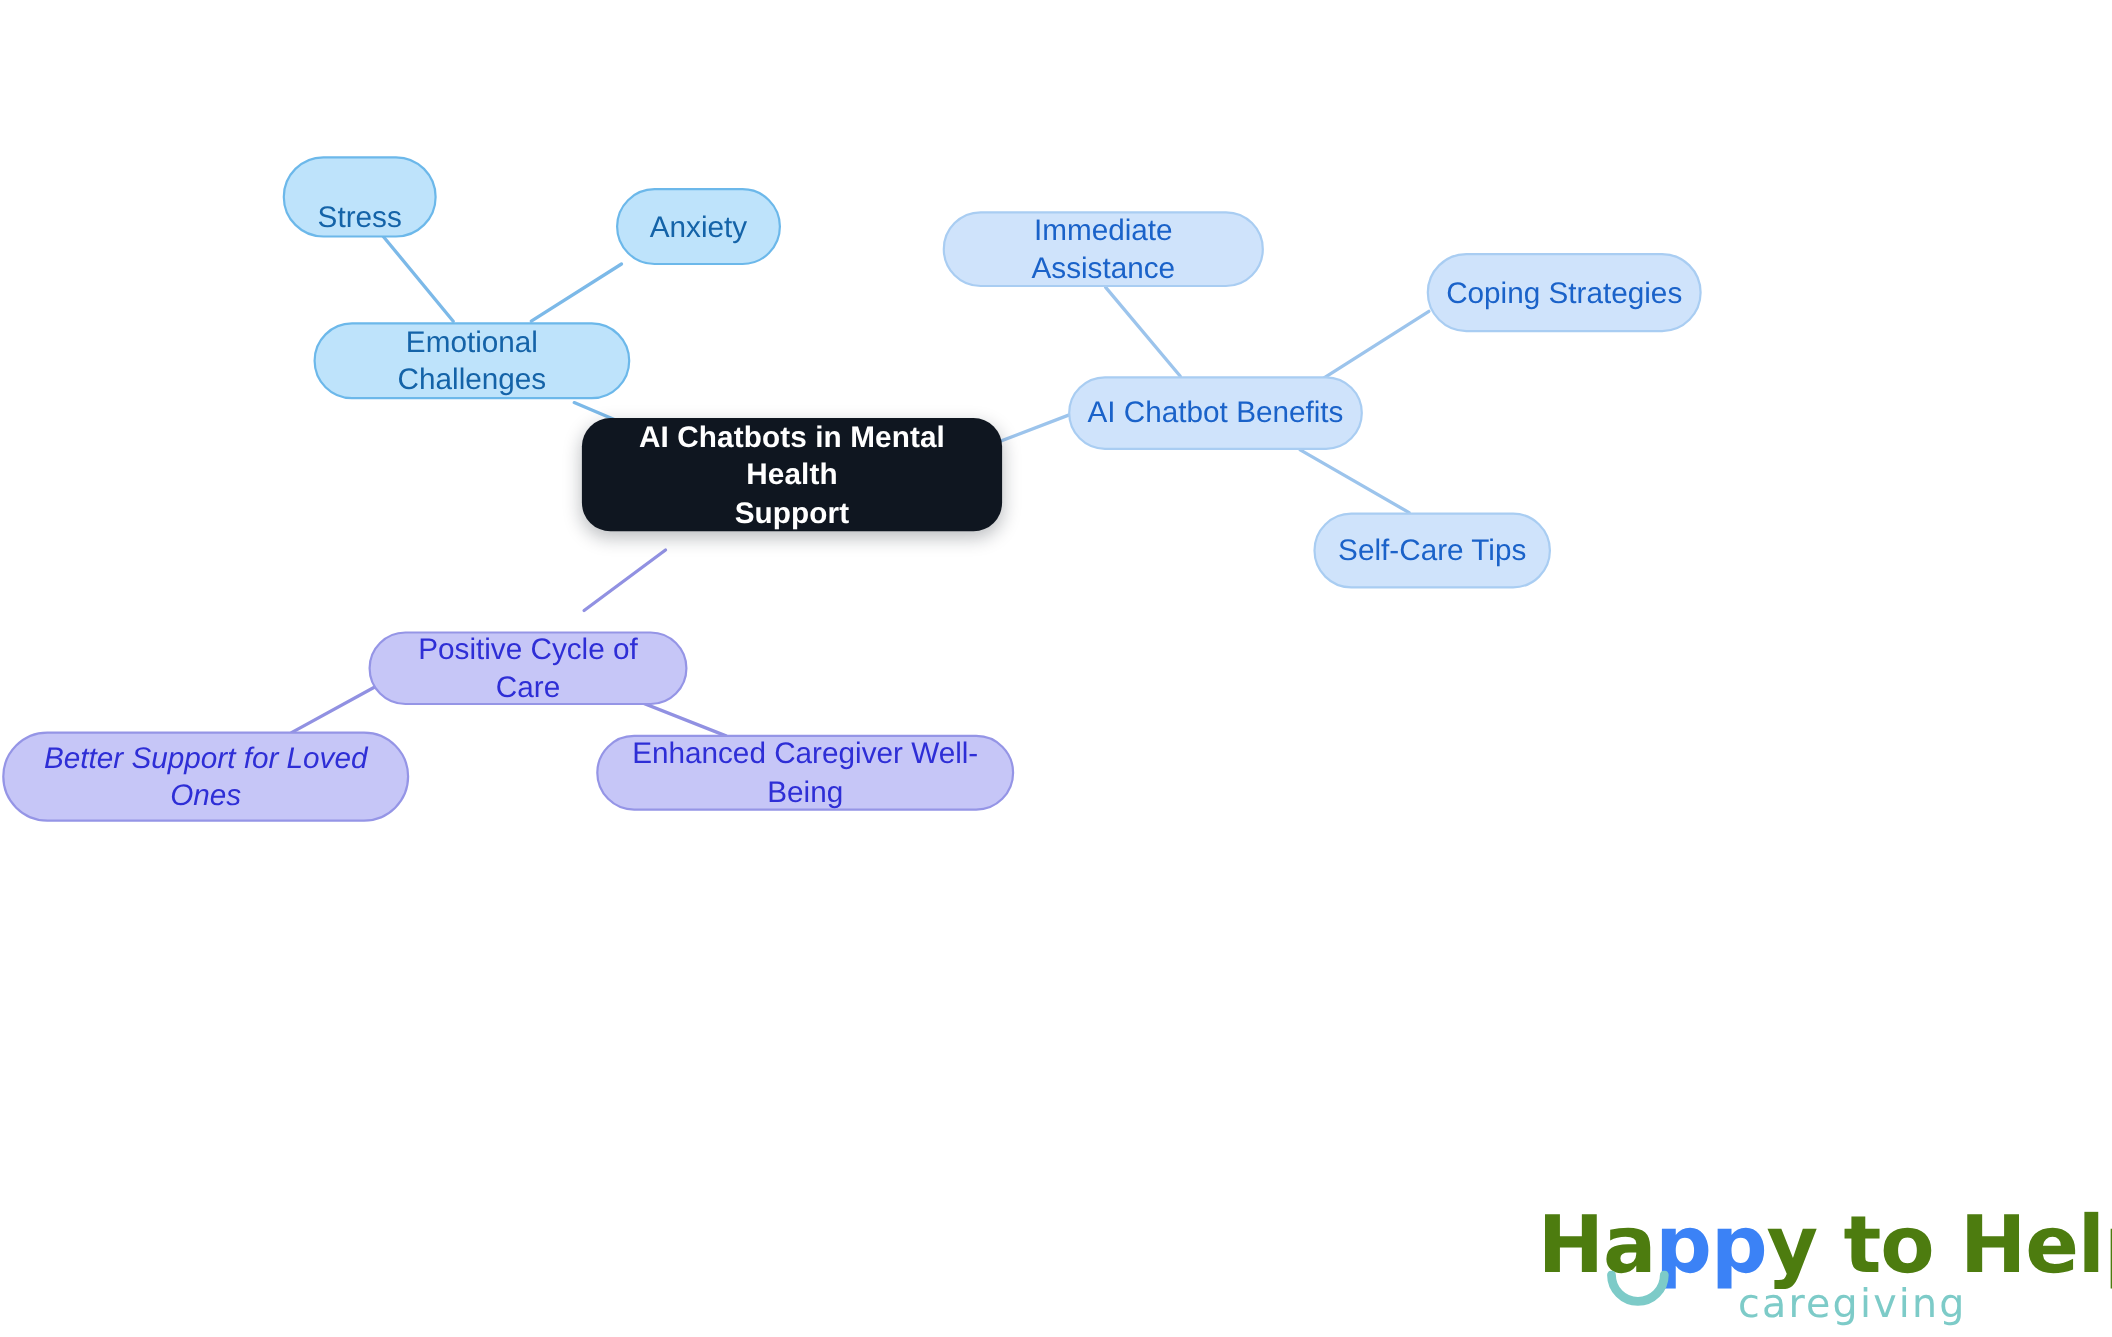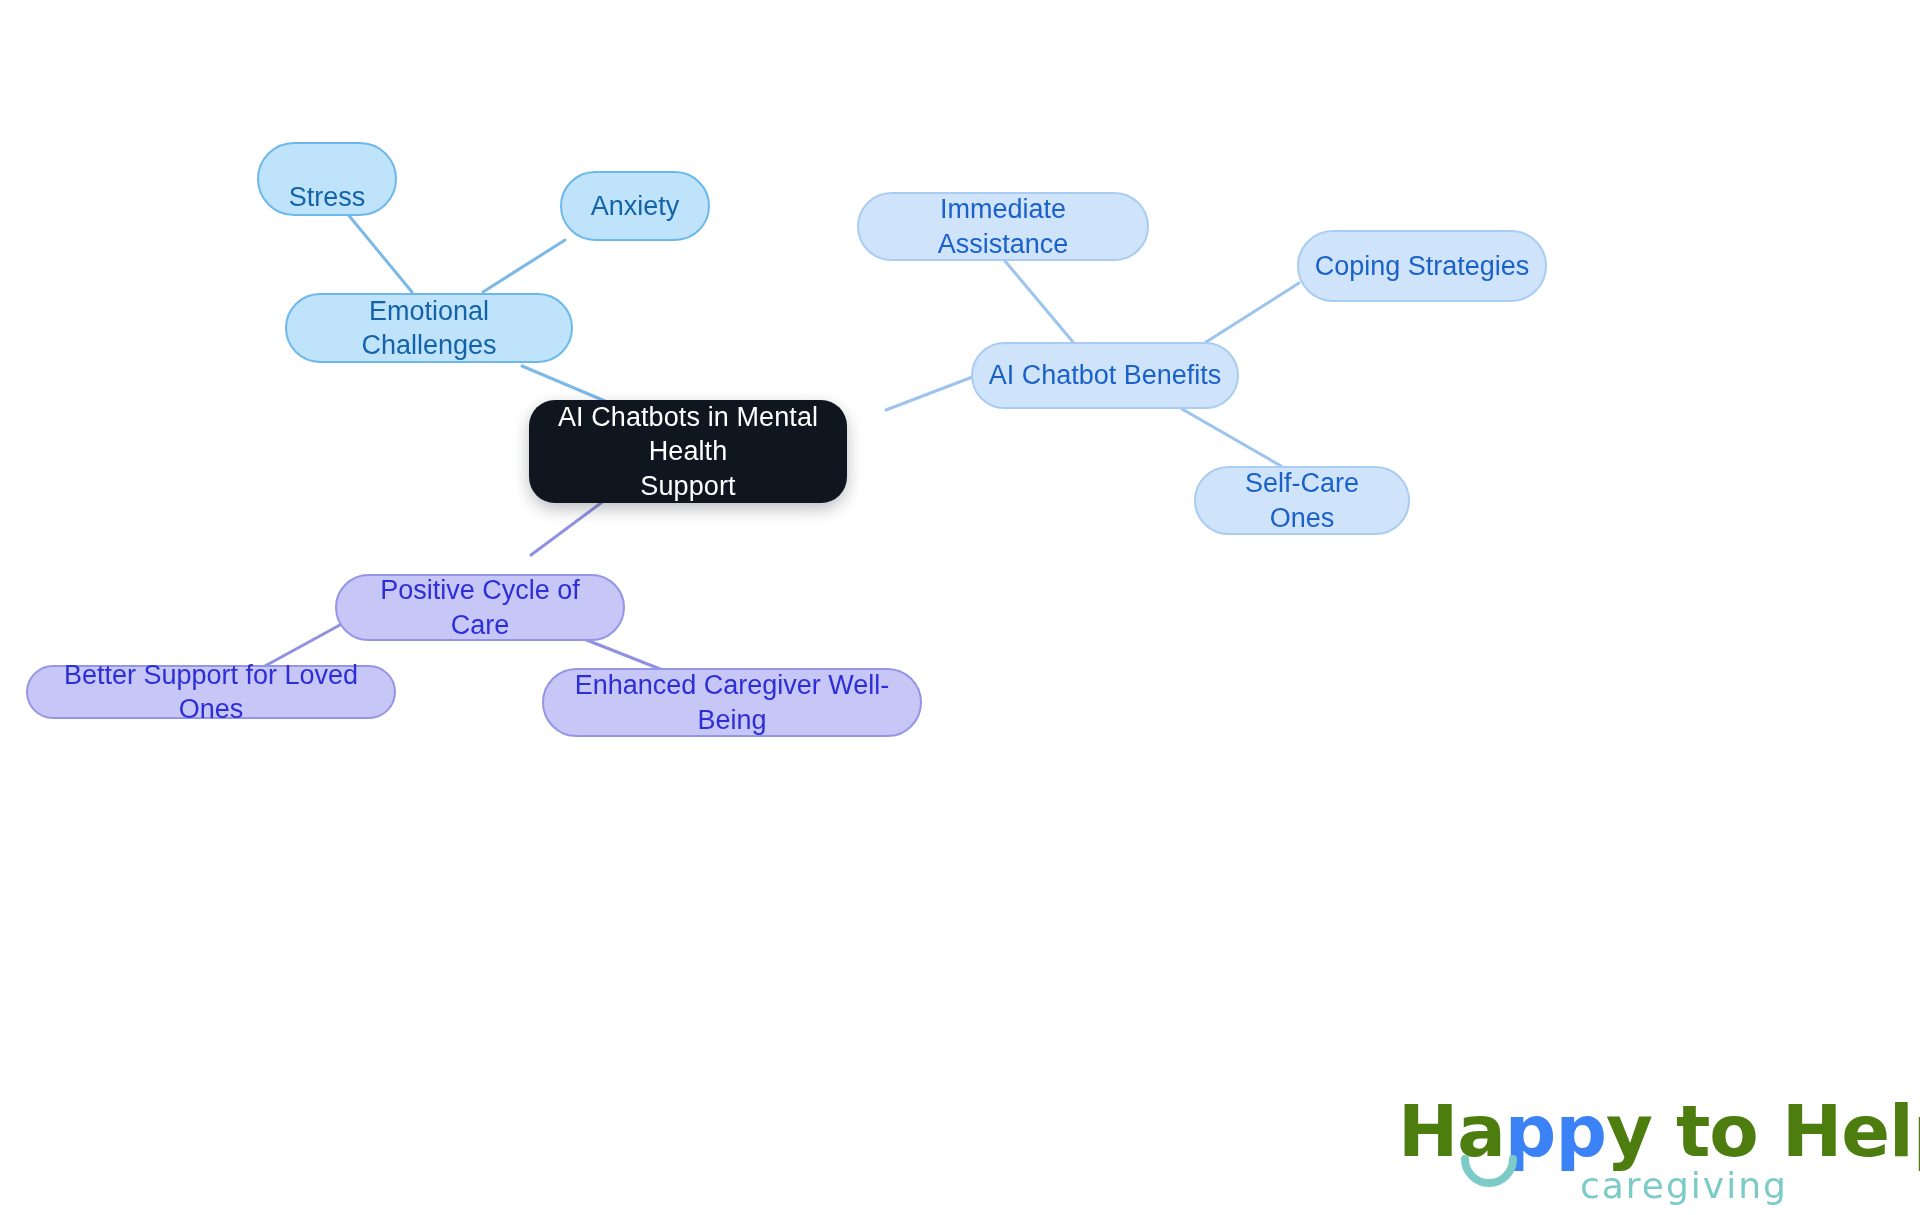--- a/index.html
+++ b/index.html
@@ -129,31 +129,31 @@
       <line x1="886" y1="410" x2="975" y2="376" stroke="#9cc4ec" stroke-width="3" stroke-linecap="round"></line>
       <line x1="1005" y1="261" x2="1073" y2="342" stroke="#9cc4ec" stroke-width="3" stroke-linecap="round"></line>
       <line x1="1299" y1="283" x2="1203" y2="344" stroke="#9cc4ec" stroke-width="3" stroke-linecap="round"></line>
       <line x1="1281" y1="466" x2="1182" y2="409" stroke="#9cc4ec" stroke-width="3" stroke-linecap="round"></line>
       <line x1="605" y1="500" x2="531" y2="555" stroke="#9191e2" stroke-width="3" stroke-linecap="round"></line>
       <line x1="349" y1="620" x2="265" y2="666" stroke="#9191e2" stroke-width="3" stroke-linecap="round"></line>
       <line x1="536" y1="620" x2="660" y2="669" stroke="#9191e2" stroke-width="3" stroke-linecap="round"></line>
     </svg>
 
   <div id="node-layer">
-      <div class="node root" style="left: 529px; top: 400px; width: 318px; height: 103px;"><span>AI Chatbots in Mental Health
+      <div class="node root" style="left: 529px; top: 380px; width: 382px; height: 103px; font-weight: bold;"><span>AI Chatbots in Mental Health
 Support</span></div>
       <div class="node blue-dark" style="left: 285px; top: 293px; width: 288px; height: 70px;"><span>Emotional Challenges</span></div>
       <div class="node blue-dark" style="left: 257px; top: 142px; width: 140px; height: 74px; align-items: flex-end;"><span>Stress</span></div>
       <div class="node blue-dark" style="left: 560px; top: 171px; width: 150px; height: 70px;"><span>Anxiety</span></div>
       <div class="node blue-light" style="left: 971px; top: 342px; width: 268px; height: 67px;"><span>AI Chatbot Benefits</span></div>
       <div class="node blue-light" style="left: 857px; top: 192px; width: 292px; height: 69px;"><span>Immediate Assistance</span></div>
       <div class="node blue-light" style="left: 1297px; top: 230px; width: 250px; height: 72px;"><span>Coping Strategies</span></div>
-      <div class="node blue-light" style="left: 1194px; top: 466px; width: 216px; height: 69px;"><span>Self-Care Ones</span></div>
+      <div class="node blue-light" style="left: 1194px; top: 466px; width: 216px; height: 69px;"><span>Self-Care Tips</span></div>
       <div class="node purple" style="left: 335px; top: 554px; width: 290px; height: 67px; margin-top: 20px;"><span>Positive Cycle of Care</span></div>
-      <div class="node purple" style="left: 26px; top: 665px; width: 370px; height: 54px;"><span>Better Support for Loved Ones</span></div>
+      <div class="node purple" style="left: 2px; top: 665px; width: 370px; height: 82px; font-style: italic;"><span>Better Support for Loved Ones</span></div>
       <div class="node purple" style="left: 542px; top: 668px; width: 380px; height: 69px;"><span>Enhanced Caregiver Well-Being</span></div>
     </div>
 
   <div id="brand-logo">
     <div class="logo-wordmark"><span class="logo-coral">Ha</span><span class="logo-teal">pp</span><span class="logo-coral">y</span><span class="logo-coral"> to </span><span class="logo-coral">Help</span></div>
 
     <svg id="logo-smile-icon" viewBox="0 0 58 40" xmlns="http://www.w3.org/2000/svg">
       <path d="M5 4 A 24 24 0 0 0 53 4" fill="none" stroke="#7dcbc8" stroke-width="8" stroke-linecap="round"></path>
     </svg>
 

